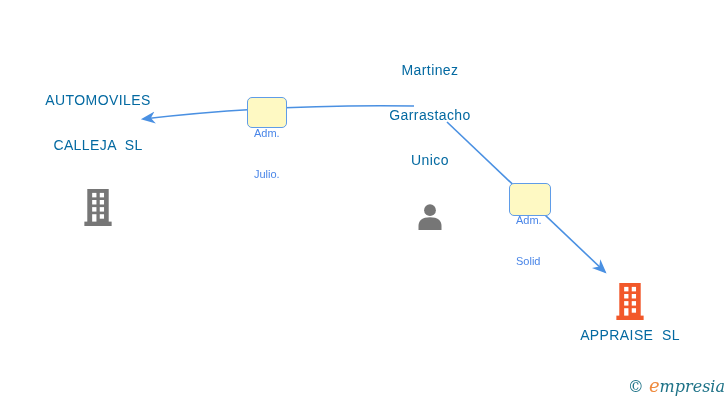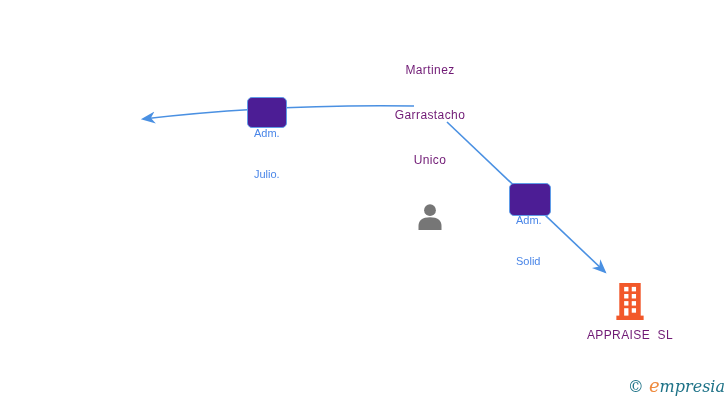--- a/index.html
+++ b/index.html
@@ -24,36 +24,36 @@
   }
   .node {
     position: absolute;
     z-index: 2;
     display: flex;
     flex-direction: column;
     align-items: center;
     cursor: pointer;
   }
   .node-label {
-    color: #701a75;
-    font-size: 12px;
+    color: #0369a1;
+    font-size: 14px;
     line-height: 15px;
     text-align: center;
     letter-spacing: 0.4px;
     white-space: pre-wrap;
   }
   .node-icon { display: block; }
   .icon-gray { color: #767676; }
   .icon-orange { color: #f2582a; }
   .icon-gap-below { margin-bottom: 6px; }
   .icon-gap-above { margin-top: 8px; }
   .edge-label {
     position: absolute;
     z-index: 3;
-    background: #4c1d95;
+    background: #fef9c3;
     border: 1.5px solid #5f9ce8;
     border-radius: 5px;
     color: #4a86e8;
     font-size: 11px;
     line-height: 13.5px;
     padding: 2px 0 0 6px;
     box-sizing: border-box;
     cursor: pointer;
     white-space: pre-wrap;
   }
@@ -80,20 +80,38 @@
   <svg class="edges" viewBox="0 0 728 400">
     <defs>
       <marker id="arrow" viewBox="0 0 10 10" refX="8.5" refY="5" markerWidth="9" markerHeight="9" orient="auto-start-reverse">
         <path d="M 0 0.8 L 10 5 L 0 9.2 L 3 5 Z" fill="#4a90e2"></path>
       </marker>
     </defs>
     <path class="edge-path" d="M 414 106 Q 270 104 143 119" marker-end="url(#arrow)"></path>
     <path class="edge-path" d="M 447 122 Q 525 196 605 272" marker-end="url(#arrow)"></path>
   </svg>
 
+  <div class="node" style="left: 28px; top: 63px; width: 140px;">
+    <div class="node-label icon-gap-below">
+      <div>AUTOMOVILES</div>
+      <div>CALLEJA  SL</div>
+    </div>
+    <svg class="node-icon icon-gray" width="30" height="37" viewBox="0 0 30 38">
+      <rect x="4" y="0" width="22" height="34" fill="currentColor"></rect>
+      <rect x="1" y="33.5" width="28" height="4.5" fill="currentColor"></rect>
+      <rect x="9" y="4" width="4.4" height="4.6" fill="#ffffff"></rect>
+      <rect x="16.8" y="4" width="4.4" height="4.6" fill="#ffffff"></rect>
+      <rect x="9" y="11.3" width="4.4" height="4.6" fill="#ffffff"></rect>
+      <rect x="16.8" y="11.3" width="4.4" height="4.6" fill="#ffffff"></rect>
+      <rect x="9" y="18.6" width="4.4" height="4.6" fill="#ffffff"></rect>
+      <rect x="16.8" y="18.6" width="4.4" height="4.6" fill="#ffffff"></rect>
+      <rect x="9" y="25.9" width="4.4" height="7.6" fill="#ffffff"></rect>
+      <rect x="16.8" y="25.9" width="4.4" height="4.6" fill="#ffffff"></rect>
+    </svg>
+  </div>
 
   <div class="node" style="left: 380px; top: 33px; width: 100px;">
     <div class="node-label icon-gap-below">
       <div>Martinez</div>
       <div>Garrastacho</div>
       <div>Unico</div>
     </div>
     <svg class="node-icon icon-gray" width="28" height="26" viewBox="0 0 28 26">
       <circle cx="14" cy="6.2" r="5.9" fill="currentColor"></circle>
       <path d="M 2.5 26 L 2.5 22 Q 2.5 13.2 14 13.2 Q 25.5 13.2 25.5 22 L 25.5 26 Z" fill="currentColor"></path>

